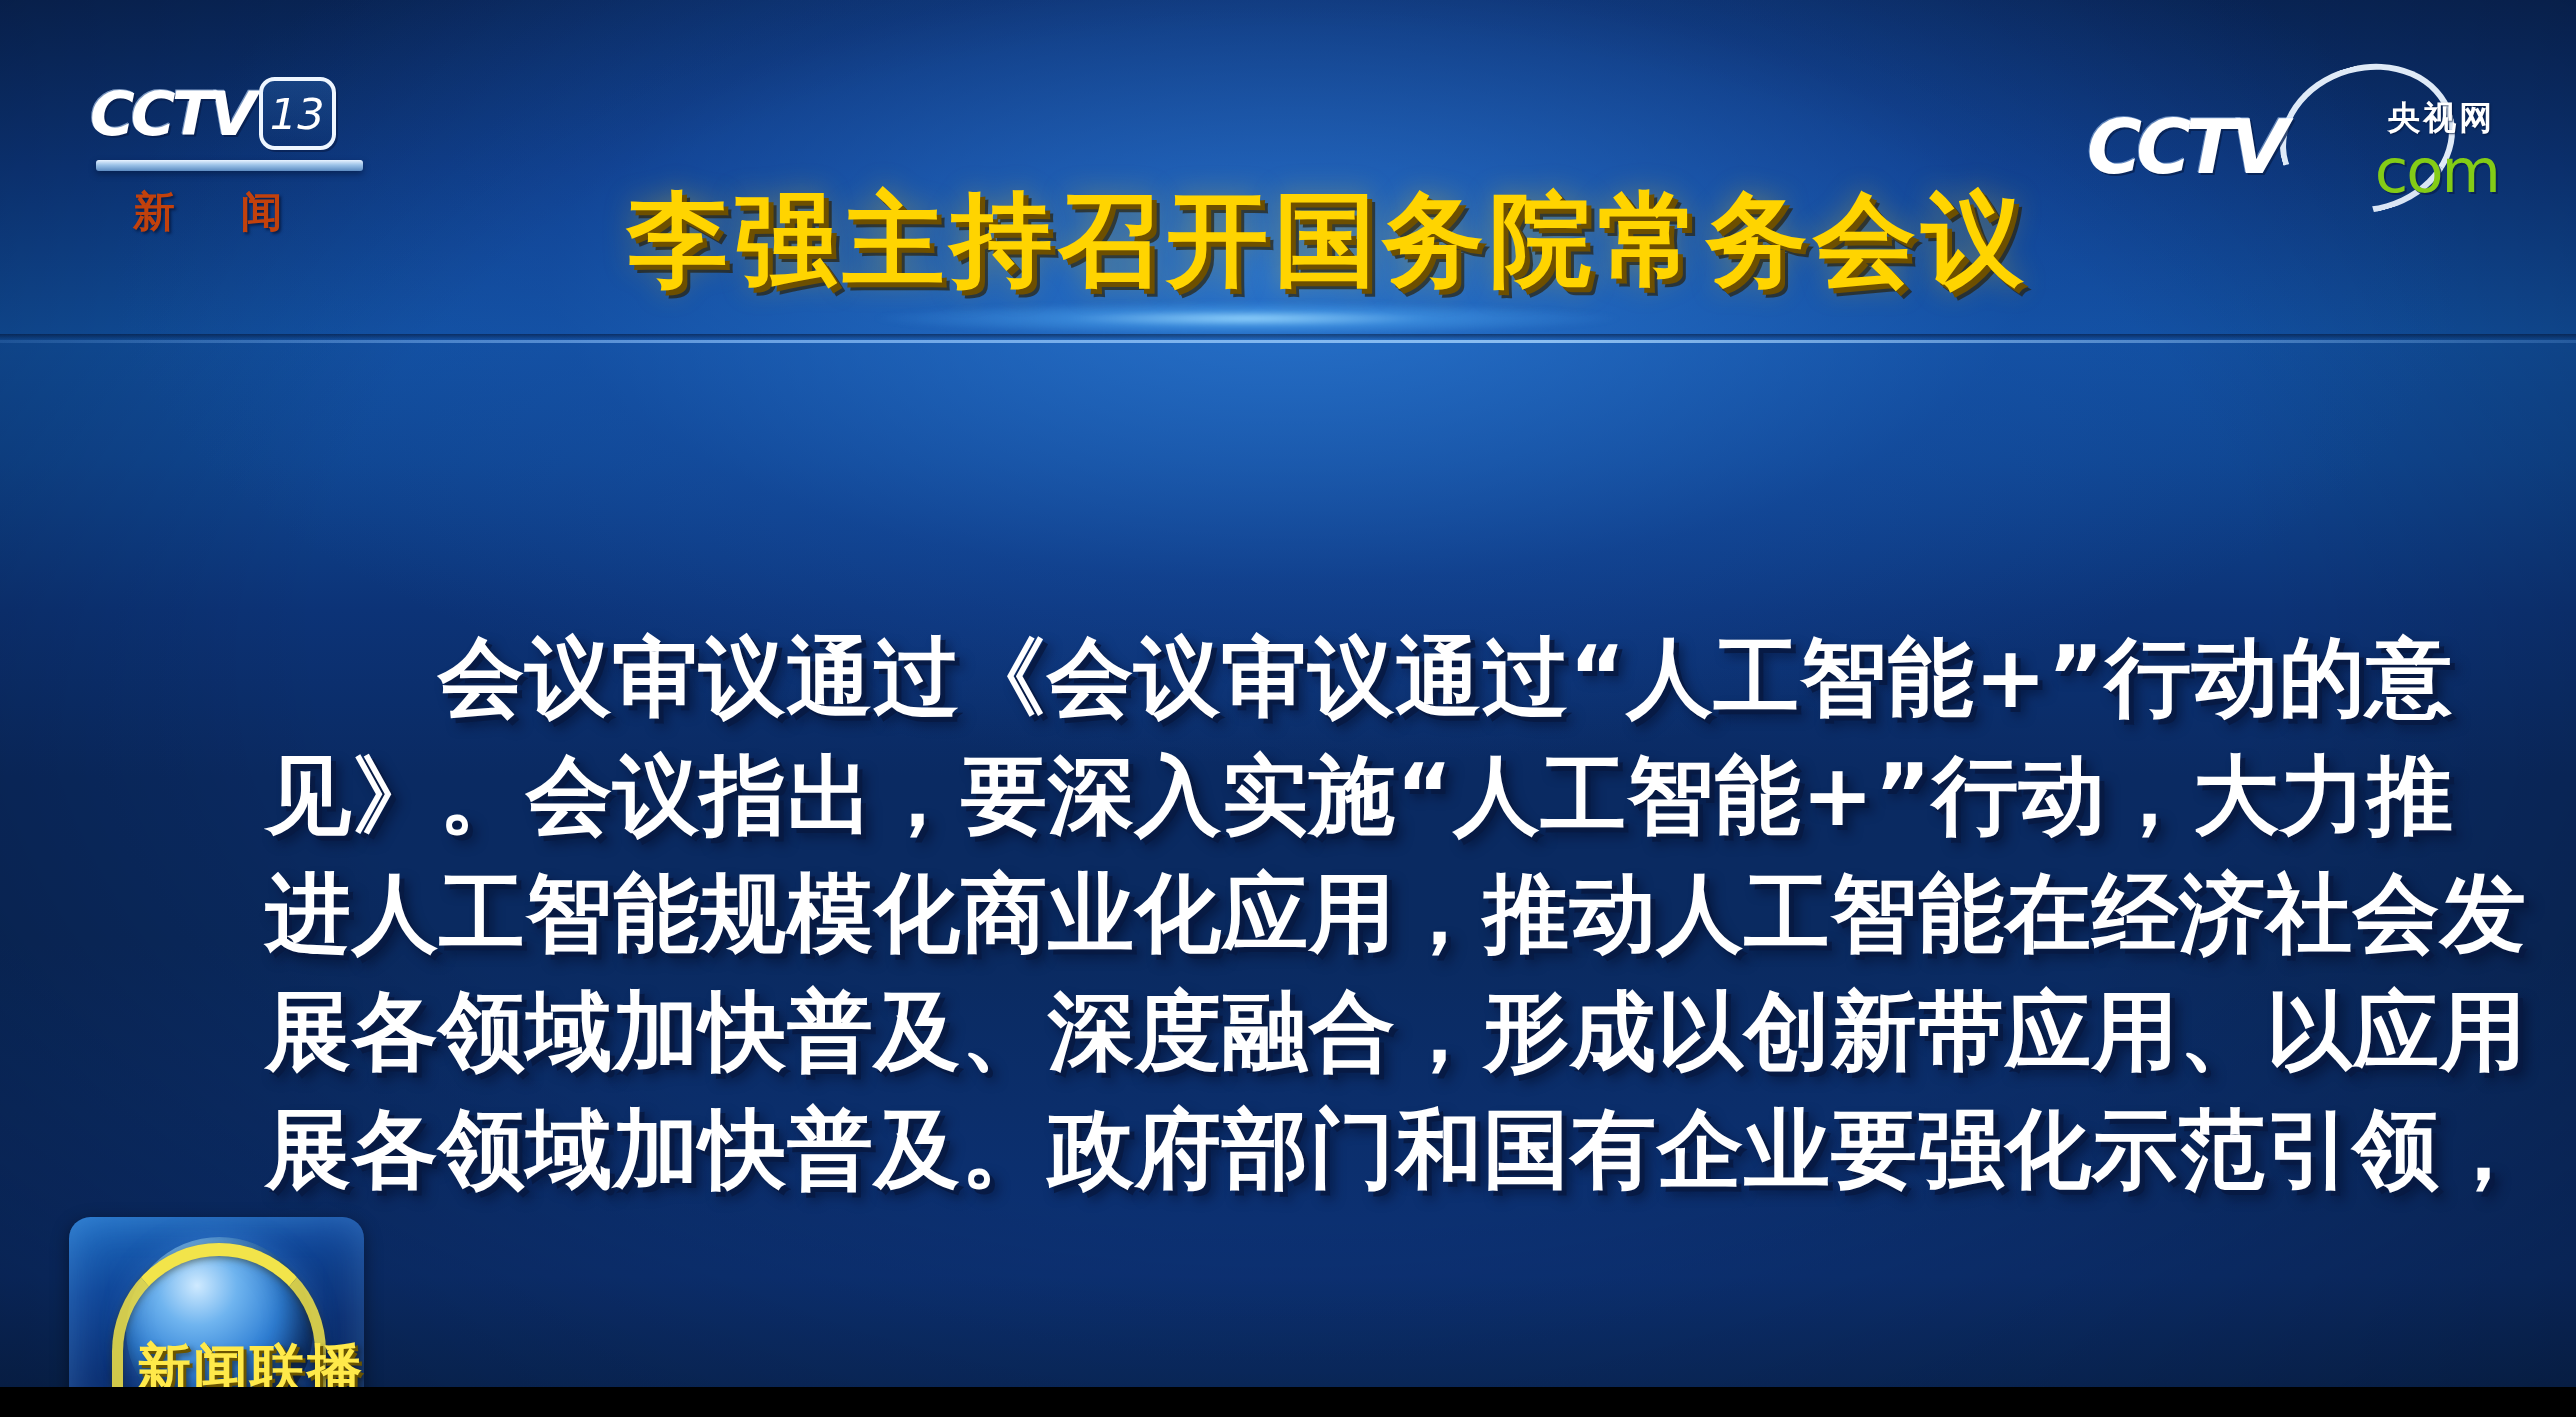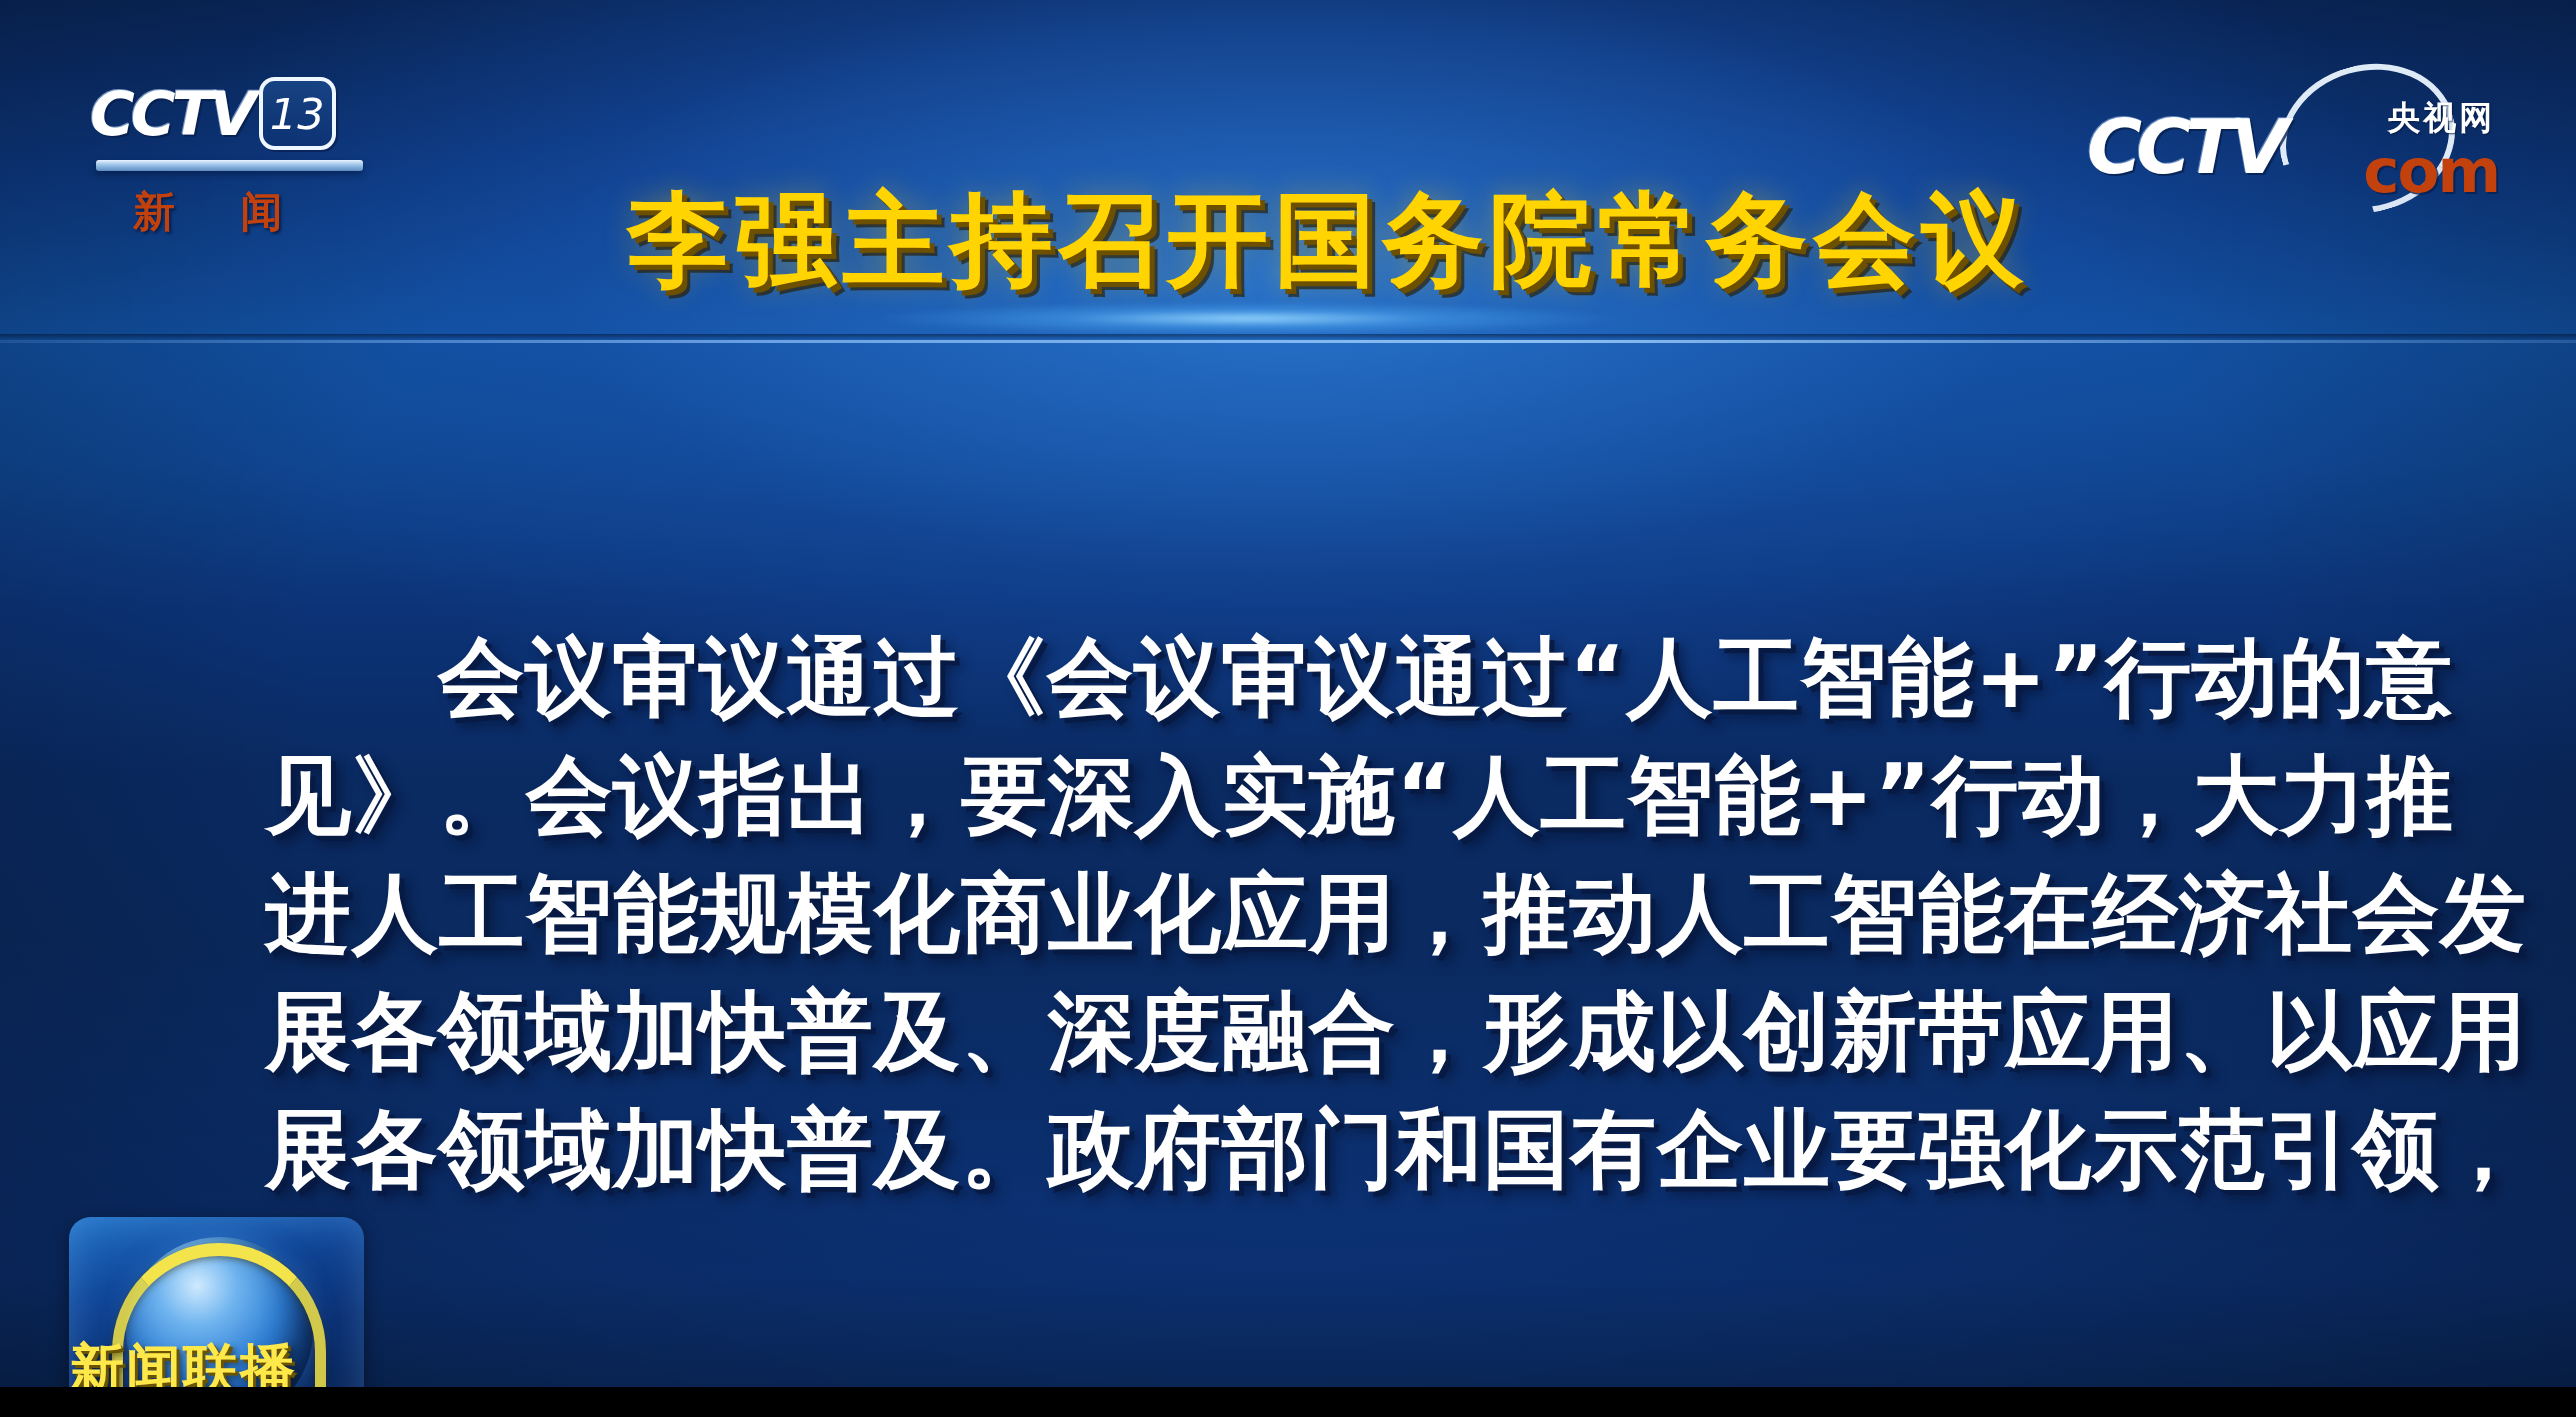--- a/index.html
+++ b/index.html
@@ -96,21 +96,21 @@
     color:#ffffff; line-height:1;
     text-shadow:2px 2px 0 rgba(8,32,80,0.8), -1px -1px 0 rgba(190,220,255,0.5);
   }
   .ccom-cn{
     position:absolute; right:3.9px; top:37px;
     font-size:33px; font-weight:700; color:#ffffff; letter-spacing:2.9px;
     text-shadow:1px 1px 2px rgba(5,22,60,0.8);
   }
   .ccom-com{
     position:absolute; right:0px; top:81px;
-    font-weight:700; font-size:61px; letter-spacing:-2px; color:#c2410c; line-height:1;
+    font-weight:400; font-size:61px; letter-spacing:-2px; color:#84cc16; line-height:1;
     text-shadow:2px 2px 0 rgba(8,32,80,0.8);
   }
 
   
   #headline{
     position:absolute; left:0; top:173px; width:100%;
     text-align:center;
     font-size:102px; font-weight:700; letter-spacing:5.9px;
     color:#FFD400;
     text-shadow:
@@ -163,21 +163,21 @@
   }
   .globe-ring{
     position:absolute; left:43px; top:25.5px; width:214px; height:147px;
     border-top:13.7px solid #f2e44a; border-left:11.8px solid rgba(242,228,74,0.85);
     border-right:11.8px solid rgba(242,228,74,0.85);
     border-bottom:0;
     border-radius:50% 50% 0 0 / 74% 74% 0 0;
     filter:drop-shadow(0 2.9px 3.9px rgba(50,40,0,0.5));
   }
   .xwlb-cn{
-    position:absolute; left:0; top:116px; width:100%; text-align:left;
+    position:absolute; left:0; top:116px; width:100%; text-align:right;
     font-size:55px; font-weight:700; letter-spacing:2px;
     color:#FFE94A;
     text-shadow:2.9px 2.9px 0 #6a5400, 4.9px 4.9px 5.9px rgba(20,14,0,0.6);
   }
   .xwlb-en{
     position:absolute; left:0; top:175px; width:100%; text-align:center;
     font-size:32px; font-weight:700; letter-spacing:2px; color:#ffffff;
     text-shadow:2px 2px 2.9px rgba(5,20,55,0.85);
   }
 </style>

